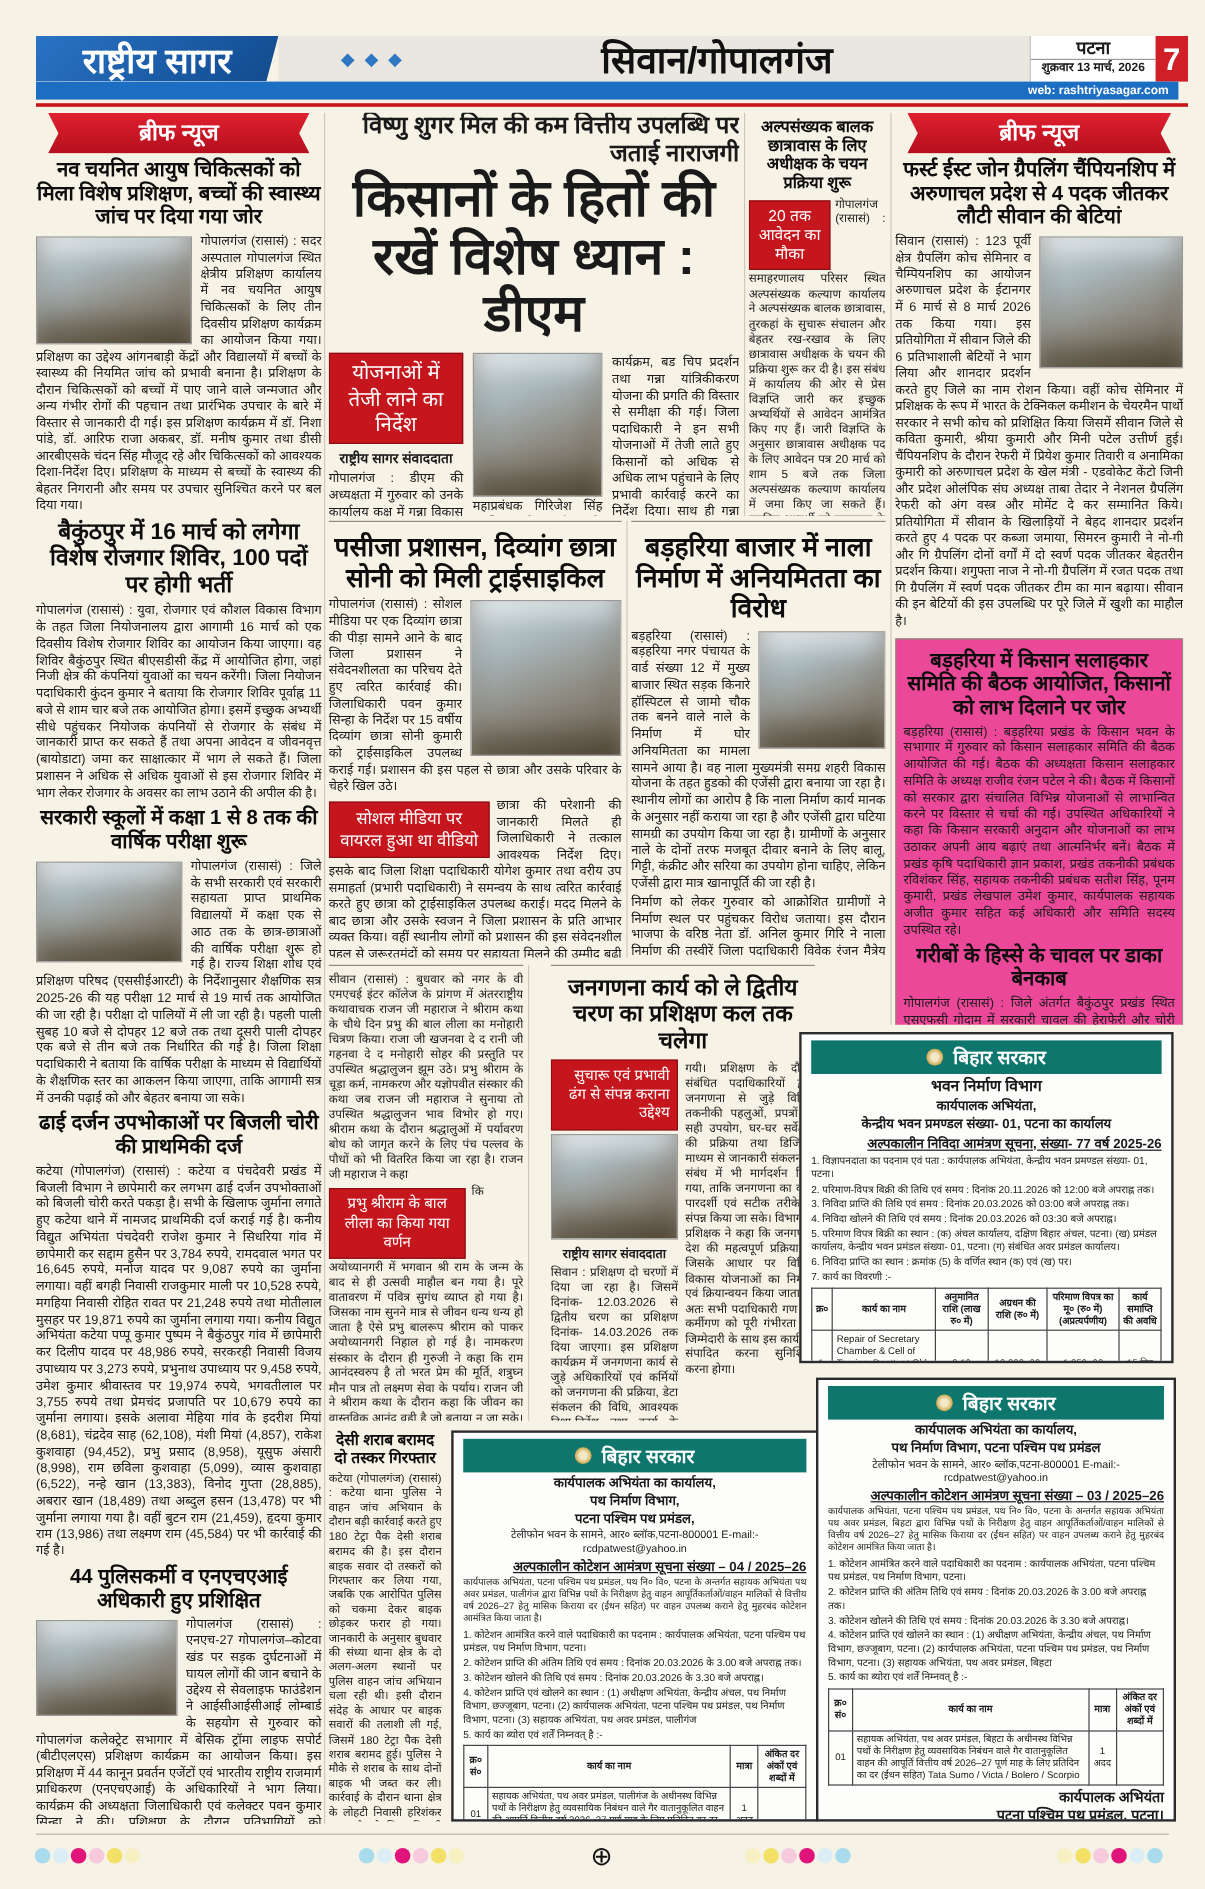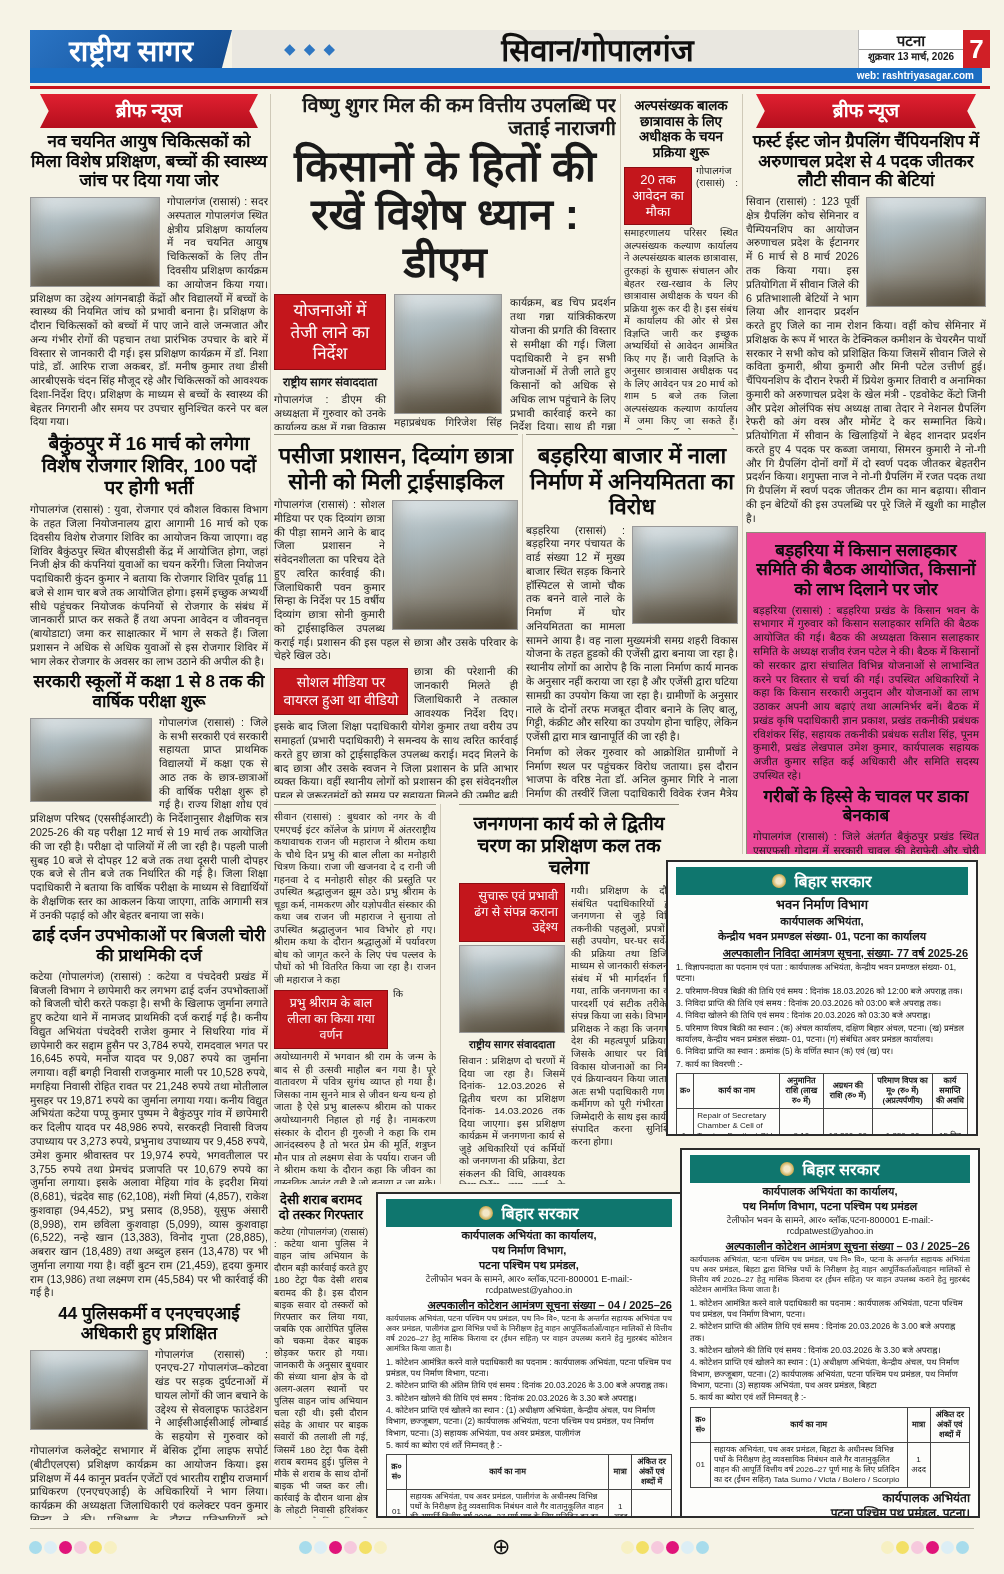--- a/index.html
+++ b/index.html
@@ -200,21 +200,21 @@
 <div class="abs ad" style="left:666px;top:860px;width:312px;height:276px;">
   <div class="ad-head">
     <span class="emblem"></span>
     <span>बिहार सरकार</span>
   </div>
   <div class="ad-line f13">भवन निर्माण विभाग</div>
   <div class="ad-line f11">कार्यपालक अभियंता,</div>
   <div class="ad-line f11">केन्द्रीय भवन प्रमण्डल संख्या- 01, पटना का कार्यालय</div>
   <div class="ad-notice">अल्पकालीन निविदा आमंत्रण सूचना, संख्या- 77 वर्ष 2025-26</div>
   <div class="ad-item">1. विज्ञापनदाता का पदनाम एवं पता : कार्यपालक अभियंता, केन्द्रीय भवन प्रमण्डल संख्या- 01, पटना।</div>
-  <div class="ad-item">2. परिमाण-विपत्र बिक्री की तिथि एवं समय : दिनांक 18.03.2026 को 12:00 बजे अपराह्न तक।</div>
+  <div class="ad-item">2. परिमाण-विपत्र बिक्री की तिथि एवं समय : दिनांक 20.11.2026 को 12:00 बजे अपराह्न तक।</div>
   <div class="ad-item">3. निविदा प्राप्ति की तिथि एवं समय : दिनांक 20.03.2026 को 03:00 बजे अपराह्न तक।</div>
   <div class="ad-item">4. निविदा खोलने की तिथि एवं समय : दिनांक 20.03.2026 को 03:30 बजे अपराह्न।</div>
   <div class="ad-item">5. परिमाण विपत्र बिक्री का स्थान : (क) अंचल कार्यालय, दक्षिण बिहार अंचल, पटना। (ख) प्रमंडल कार्यालय, केन्द्रीय भवन प्रमंडल संख्या- 01, पटना। (ग) संबंधित अवर प्रमंडल कार्यालय।</div>
   <div class="ad-item">6. निविदा प्राप्ति का स्थान : क्रमांक (5) के वर्णित स्थान (क) एवं (ख) पर।</div>
   <div class="ad-item">7. कार्य का विवरणी :-</div>
   <table class="adt">
     <tbody>
         <tr>
       <th>क्र०</th>
       <th>कार्य का नाम</th>

